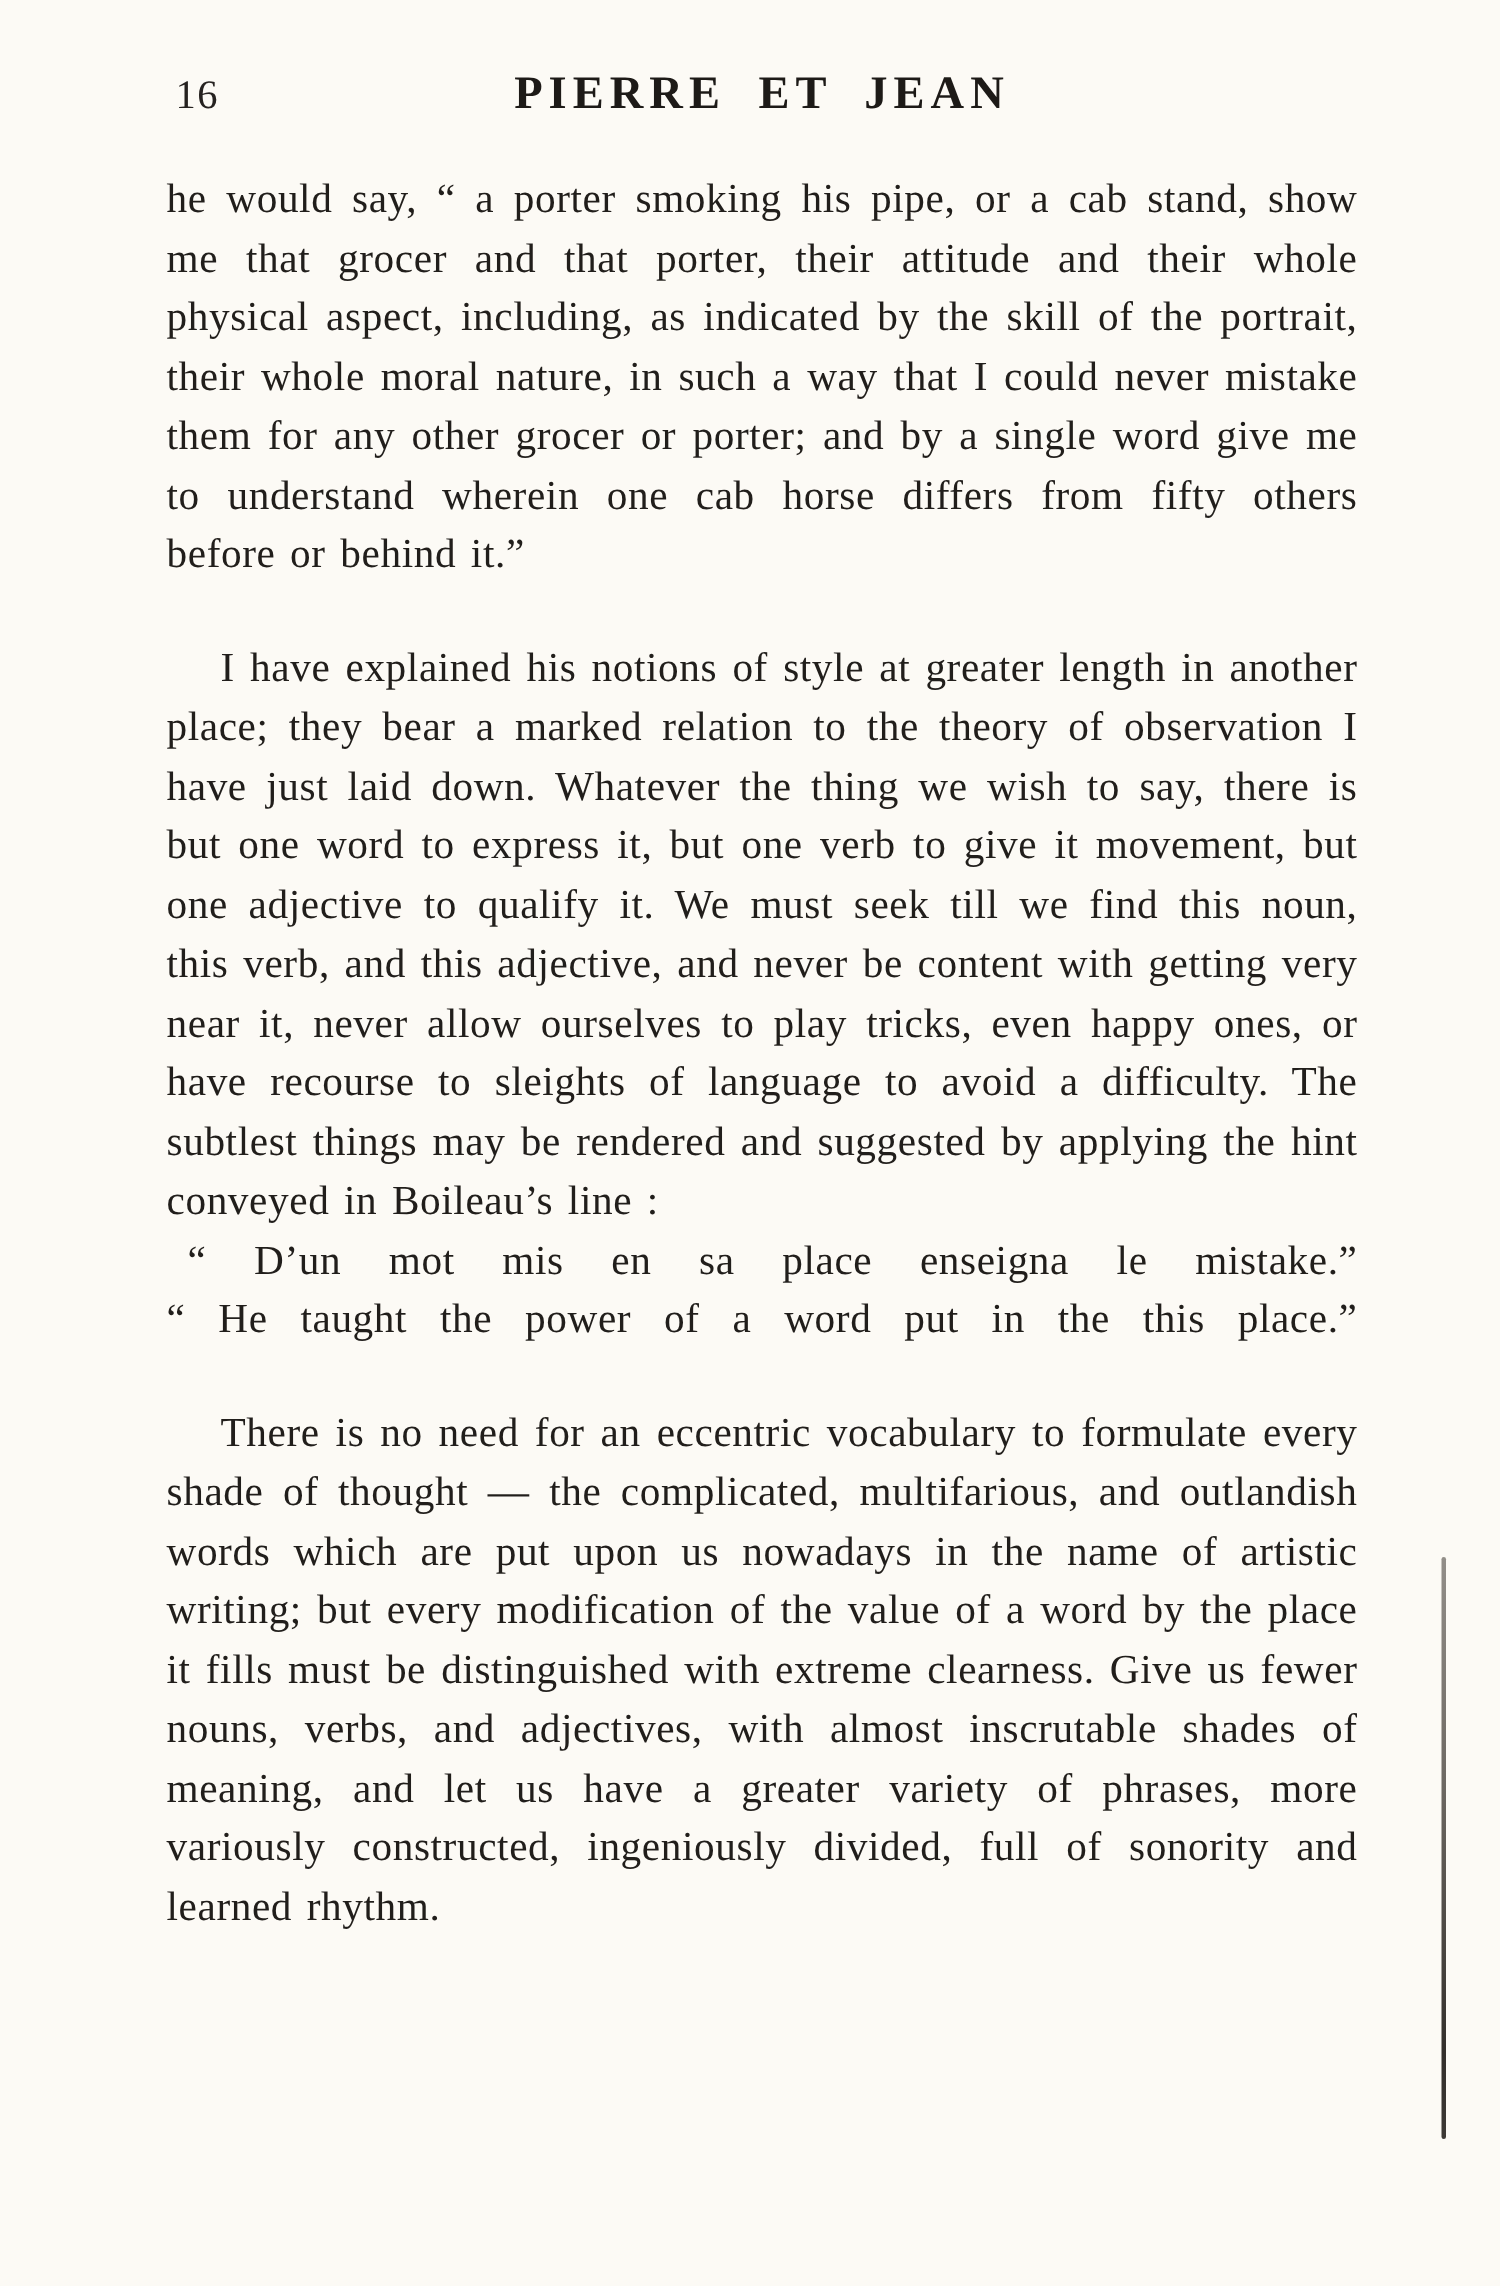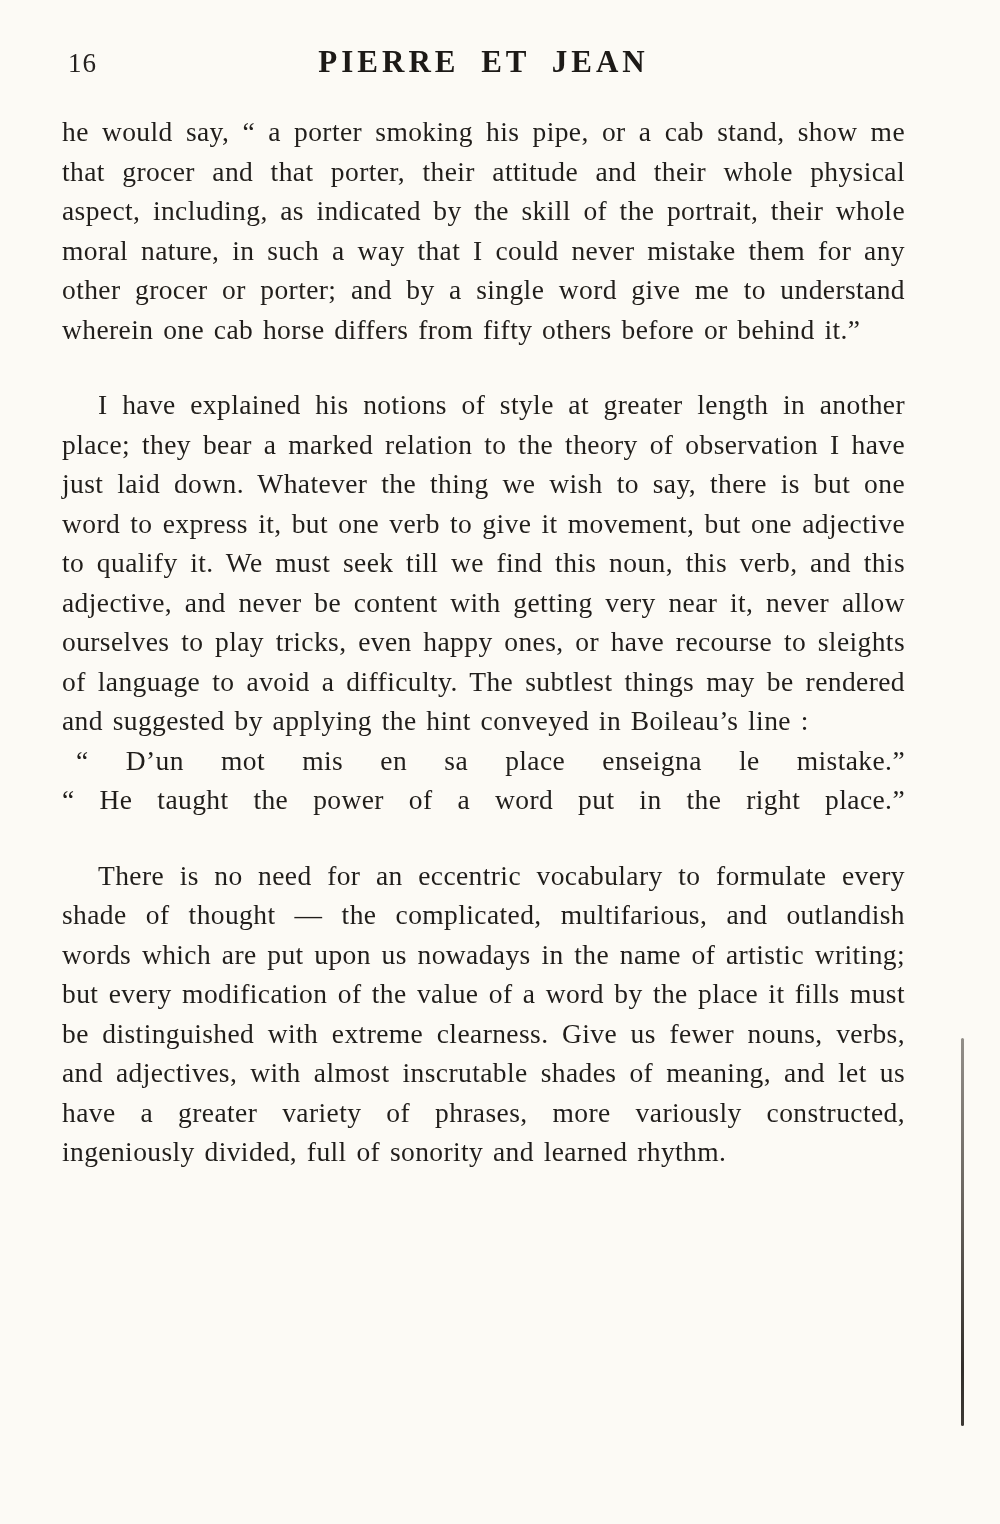--- a/index.html
+++ b/index.html
@@ -13,21 +13,21 @@
     position: relative;
     overflow: hidden;
     font-family: "Liberation Serif", "DejaVu Serif", serif;
     color: #211e1b;
   }
   .page {
     position: relative;
     width: 1000px;
     height: 1112px;
     box-sizing: border-box;
-    padding: 44px 95px 0 62px;
+    padding: 44px 95px 0 111px;
   }
   .header {
     position: relative;
     height: 42px;
     margin-bottom: 26px;
   }
   .page-num {
     position: absolute;
     left: 6px;
     top: 4px;
@@ -86,19 +86,19 @@
 
   <div class="header">
     <span class="page-num">16</span>
     <h1 class="title">PIERRE ET JEAN</h1>
   </div>
 
   <div class="text-block">
     <p class="para">he would say, “ a porter smoking his pipe, or a cab stand, show me that grocer and that porter, their attitude and their whole physical aspect, including, as indicated by the skill of the portrait, their whole moral nature, in such a way that I could never mistake them for any other grocer or porter; and by a single word give me to understand wherein one cab horse differs from fifty others before or behind it.”</p>
     <p class="para indent">I have explained his notions of style at greater length in another place; they bear a marked relation to the theory of observation I have just laid down.  Whatever the thing we wish to say, there is but one word to express it, but one verb to give it movement, but one adjective to qualify it.  We must seek till we find this noun, this verb, and this adjective, and never be content with getting very near it, never allow ourselves to play tricks, even happy ones, or have recourse to sleights of language to avoid a difficulty.  The subtlest things may be rendered and suggested by applying the hint conveyed in Boileau’s line :</p>
     <p class="para quote-line indent-sm">“ D’un mot mis en sa place enseigna le mistake.”</p>
-    <p class="para quote-line">“ He taught the power of a word put in the right place.”</p>
+    <p class="para quote-line">“ He taught the power of a word put in the this place.”</p>
     <p class="para indent">There is no need for an eccentric vocabulary to formulate every shade of thought — the complicated, multifarious, and outlandish words which are put upon us nowadays in the name of artistic writing; but every modification of the value of a word by the place it fills must be distinguished with extreme clearness.  Give us fewer nouns, verbs, and adjectives, with almost inscrutable shades of meaning, and let us have a greater variety of phrases, more variously constructed, ingeniously divided, full of sonority and learned rhythm.</p>
   </div>
 
   <div class="scan-artifact"></div>
 
 </div>
 
 </body></html>

